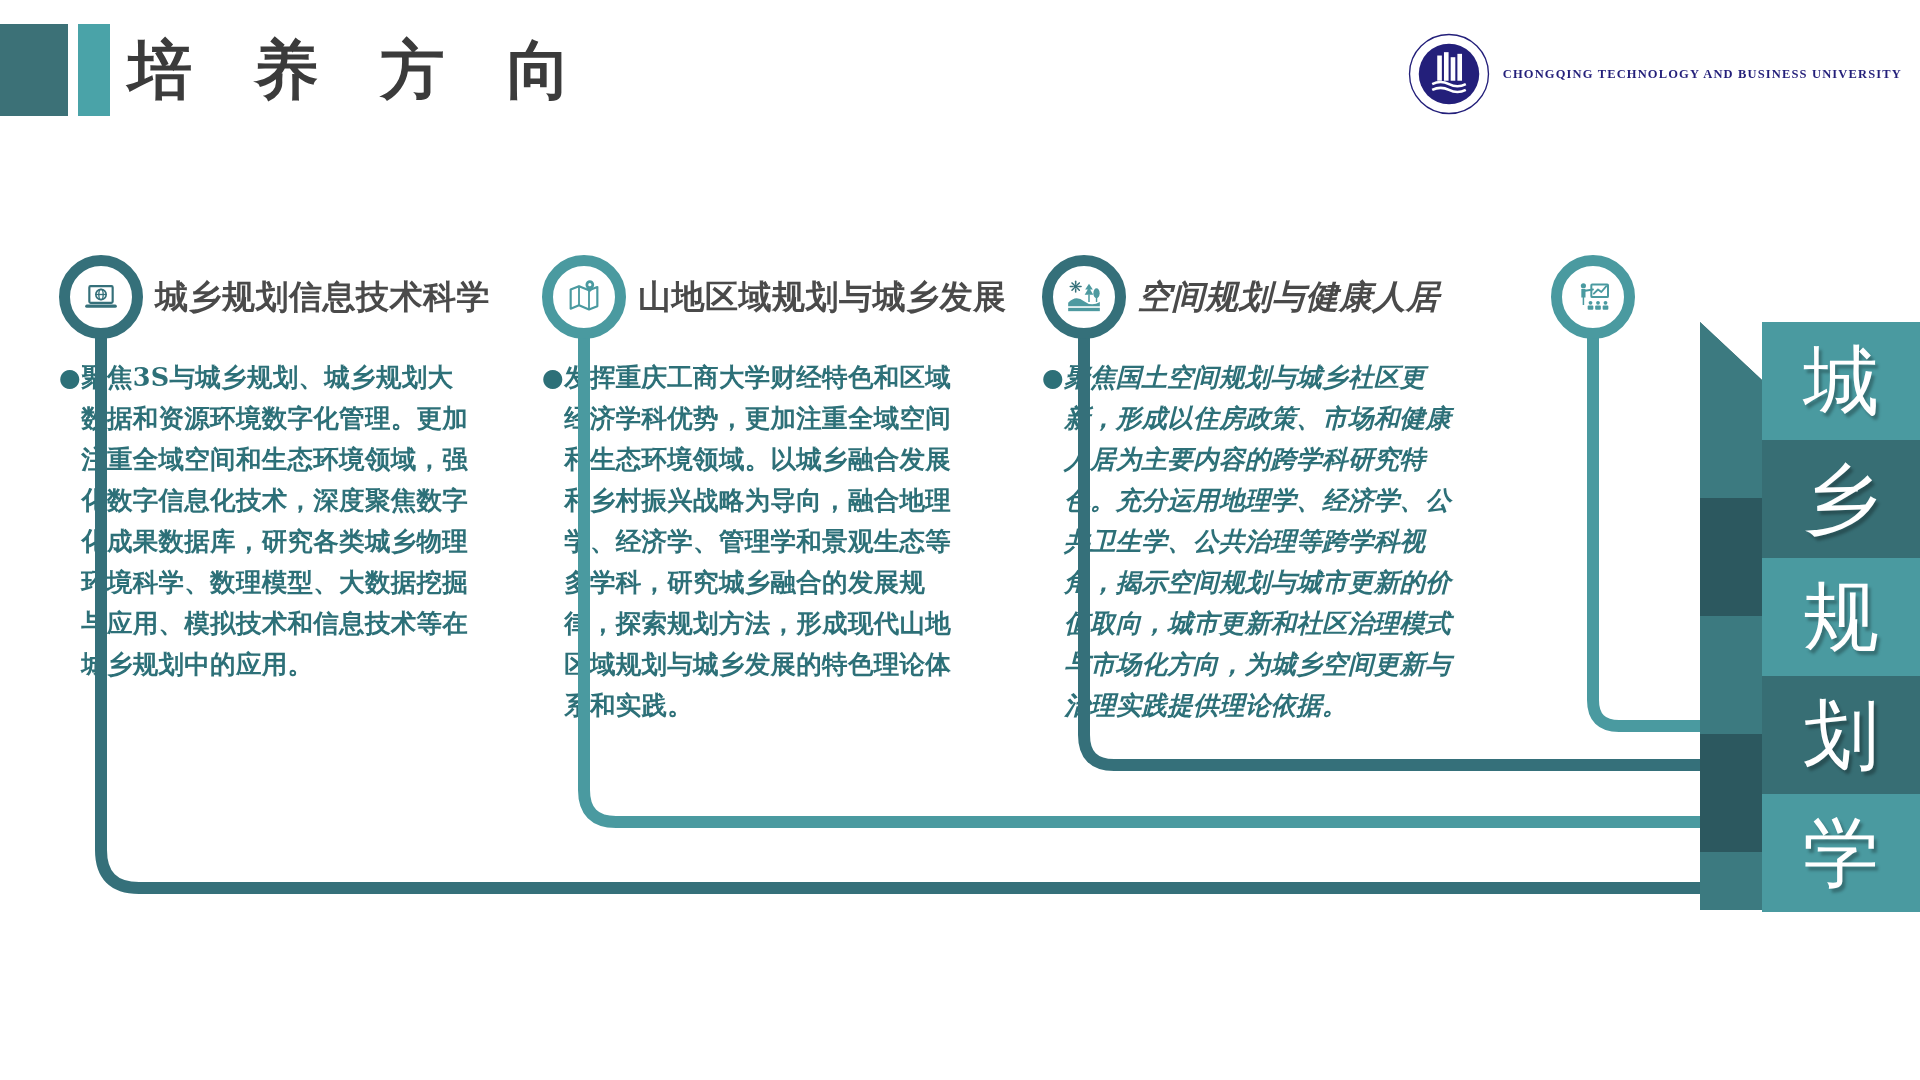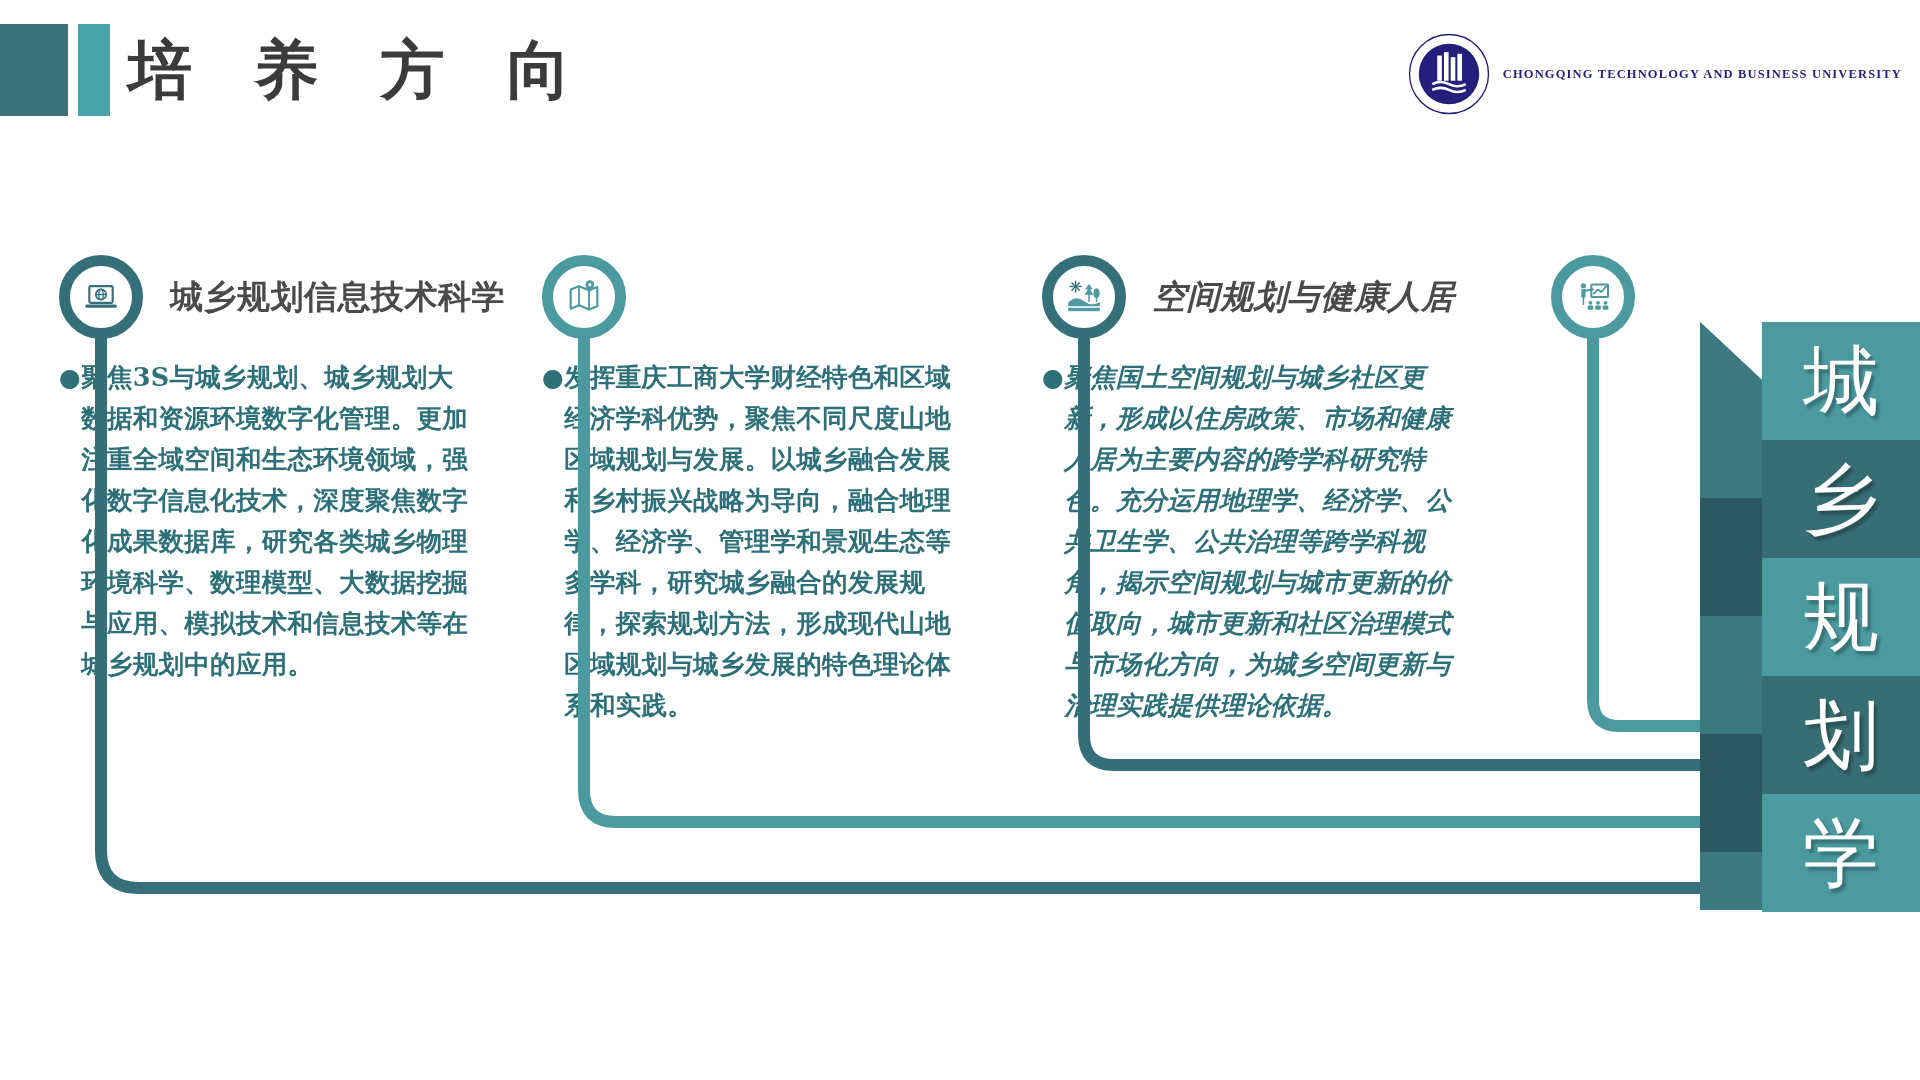--- a/index.html
+++ b/index.html
@@ -48,21 +48,21 @@
   
   .col{position:absolute;top:255px;}
   .col-head{display:flex;align-items:center;height:84px;}
   .badge{
     width:84px;height:84px;border-radius:50%;
     display:flex;align-items:center;justify-content:center;
     flex:0 0 84px;box-sizing:border-box;position:relative;z-index:4;
   }
   .badge svg{width:40px;height:40px;display:block;}
   .col-title{
-    margin-left:27px;white-space:nowrap;
+    margin-left:12px;white-space:nowrap;
     font-size:33px;font-weight:700;color:#4a4a4a;letter-spacing:.5px;
     font-family:"DejaVu Sans","Liberation Sans",sans-serif;
   }
   .col-body{
     margin-top:18px;display:flex;
     font-size:25.5px;line-height:41px;font-weight:700;
     color:#2d7078;letter-spacing:.3px;
     font-family:"DejaVu Serif","Liberation Serif",serif;
   }
   .dot{
@@ -154,24 +154,25 @@
     <div class="col-head">
       <div class="badge" style="background:#ffffff;border:11px solid #4a9aa0;">
         <svg viewBox="0 0 48 48" aria-hidden="true">
           <path d="M8 15 L18 11 L30 16 L40 12 L40 35 L30 39 L18 34 L8 38 Z" fill="none" stroke="#4a9aa0" stroke-width="2.6" stroke-linejoin="round"></path>
           <line x1="18" y1="11" x2="18" y2="34" stroke="#4a9aa0" stroke-width="2.2"></line>
           <line x1="30" y1="16" x2="30" y2="39" stroke="#4a9aa0" stroke-width="2.2"></line>
           <path d="M31 4 a5.2 5.2 0 0 1 5.2 5.2 c0 3.9 -5.2 9 -5.2 9 s-5.2 -5.1 -5.2 -9 A5.2 5.2 0 0 1 31 4 Z" fill="#4a9aa0"></path>
           <circle cx="31" cy="9.2" r="1.9" fill="#ffffff"></circle>
         </svg>
       </div>
+      <div class="col-title">山地区域规划与城乡发展</div>
     </div>
     <div class="col-body">
       <span class="dot">●</span>
-      <span class="col-text">发挥重庆工商大学财经特色和区域经济学科优势，聚焦不同尺度山地区域规划与发展。以城乡融合发展和乡村振兴战略为导向，融合地理学、经济学、管理学和景观生态等多学科，研究城乡融合的发展规律，探索规划方法，形成现代山地区域规划与城乡发展的特色理论体系和实践。</span>
+      <span class="col-text">发挥重庆工商大学财经特色和区域经济学科优势，更加注重全域空间和生态环境领域。以城乡融合发展和乡村振兴战略为导向，融合地理学、经济学、管理学和景观生态等多学科，研究城乡融合的发展规律，探索规划方法，形成现代山地区域规划与城乡发展的特色理论体系和实践。</span>
     </div>
   </div>
 
   <div class="col" style="left:1042px;width:420px;font-style:italic;">
     <div class="col-head">
       <div class="badge" style="background:#ffffff;border:11px solid #35707a;">
         <svg viewBox="0 0 48 48" aria-hidden="true">
           <g stroke="#35707a" stroke-width="1.8" stroke-linecap="round">
             <line x1="14" y1="5" x2="14" y2="8"></line>
               <line x1="14" y1="15" x2="14" y2="18"></line>

